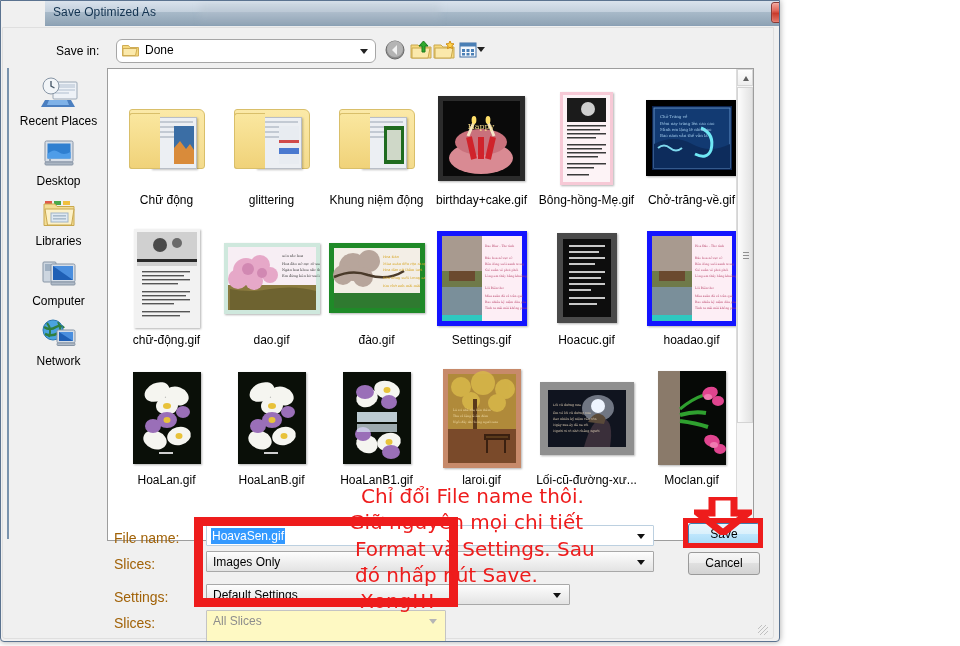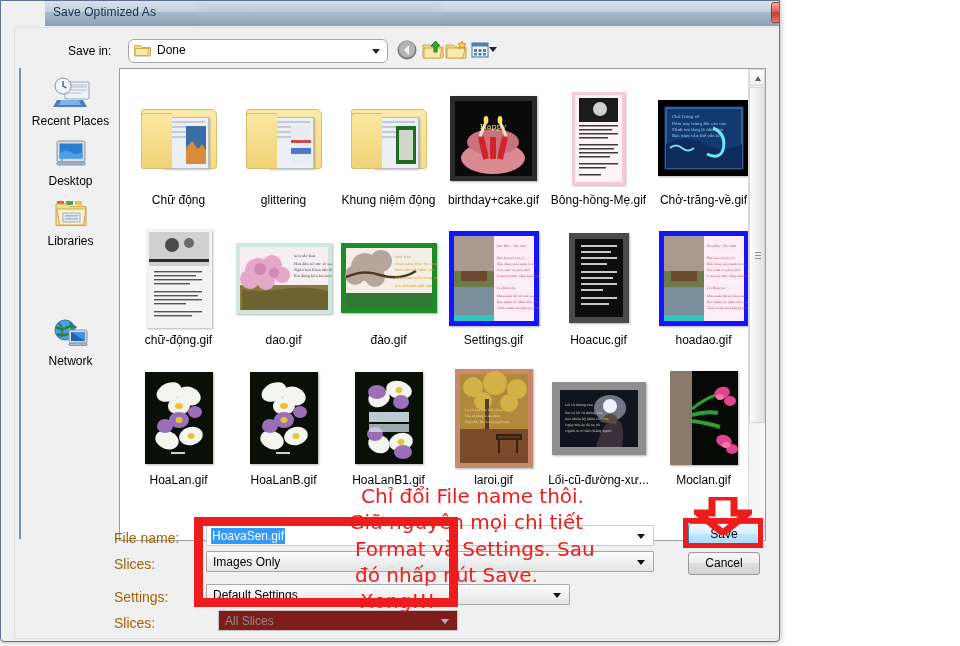--- a/index.html
+++ b/index.html
@@ -39,22 +39,22 @@
     border:1px solid #8a3a36;border-radius:3px;
     background:linear-gradient(to bottom,#f3a79c 0%,#e0675a 40%,#c93b2c 55%,#e3786a 100%);
     color:#fff;font-weight:bold;font-size:11px;
     text-align:center;line-height:19px;
     text-shadow:0 1px 1px rgba(0,0,0,.5);
     box-shadow:inset 0 0 1px rgba(255,255,255,.8);
     cursor:pointer;
   }
   
   #dlg-body{
-    position:absolute;left:13px;top:26px;width:770px;height:610px;
-    background:#f0f0f0;border:1px solid #dfdfdf;border-radius:0 0 3px 3px;padding-left:26px;
+    position:absolute;left:1px;top:26px;width:770px;height:610px;
+    background:#f0f0f0;border:1px solid #dfdfdf;border-radius:0 0 3px 3px;
   }
   
   #savein-label{position:absolute;left:53px;top:16px;font-size:12px;}
   #savein-combo{
     position:absolute;left:113px;top:11px;width:258px;height:22px;
     background:#fff;border:1px solid #a6a6a6;border-radius:6px;
   }
   #savein-combo .folder-ico{position:absolute;left:5px;top:3px;width:17px;height:14px;}
   #savein-combo .txt{position:absolute;left:28px;top:3px;font-size:12px;}
   #savein-combo .arrow{
@@ -165,21 +165,21 @@
   }
   #fld-format{
     left:205px;top:550px;width:448px;height:21px;
     background:linear-gradient(to bottom,#fdfdfd,#e3e3e3);border:1px solid #a8a8a8;
   }
   #fld-settings{
     left:205px;top:583px;width:364px;height:21px;
     background:linear-gradient(to bottom,#fdfdfd,#e3e3e3);border:1px solid #a8a8a8;
   }
   #fld-slices{
-    left:205px;top:609px;width:240px;height:21px;background:#7f1d1d;border:1px solid #c4c4c4;margin-left:12px;
+    left:205px;top:609px;width:240px;height:33px;background:#fef9c3;border:1px solid #c4c4c4;
   }
   #fld-slices .txt{color:#8d8d8d;}
   #fld-slices .arw{border-top-color:#b5b5b5;}
 
   .dbtn{
     position:absolute;width:72px;height:23px;border-radius:3px;box-sizing:border-box;
     font-size:12px;text-align:center;line-height:21px;cursor:pointer;
   }
   #btn-save{
     left:687px;top:522px;
@@ -310,20 +310,33 @@
             <path d="M5 8 h11 l2 2.5 h17 v19 h-30 z" fill="#f3dd95" stroke="#c9a84f"></path>
             <path d="M6 13 h29 l-2.5 16 h-24 z" fill="#fcf1c8" stroke="#c9a84f"></path>
             <rect x="12" y="17" width="17" height="9" fill="#dfe9f2" stroke="#9fb3c6"></rect>
             <rect x="14" y="19" width="13" height="1.6" fill="#a9bccc"></rect>
             <rect x="14" y="22" width="13" height="1.6" fill="#a9bccc"></rect>
           </svg>
         </span>
         <span class="plabel">Libraries</span>
       </div>
 
+      <div class="place" style="top:184px">
+        <span class="pico">
+          <svg viewBox="0 0 40 36" width="40" height="36">
+            <rect x="4" y="6" width="13" height="20" rx="1" fill="#cdd6e0" stroke="#8795a5"></rect>
+            <rect x="6" y="8" width="9" height="7" fill="#9fb0c2"></rect>
+            <rect x="12" y="8" width="24" height="18" rx="1.5" fill="#d5dde7" stroke="#8795a5"></rect>
+            <rect x="14" y="10" width="20" height="14" fill="#1f5fb5"></rect>
+            <path d="M14 10 h20 v14 z" fill="#4a8ede"></path>
+            <rect x="12" y="26" width="24" height="3" rx="1" fill="#b0bbc8" stroke="#8795a5"></rect>
+          </svg>
+        </span>
+        <span class="plabel">Computer</span>
+      </div>
 
       <div class="place" style="top:244px">
         <span class="pico">
           <svg viewBox="0 0 40 36" width="40" height="36">
             <circle cx="14" cy="14" r="10" fill="#4aa3e0"></circle>
             <path d="M5 11 q6 4 12 0 q5-3 8 1 M6 18 q7 3 13 -1 q4-2 8 2" stroke="#2f7f3f" fill="none" stroke-width="2.5"></path>
             <path d="M8 7 q5 6 2 14 M19 6 q4 7 1 15" stroke="#2f7f3f" fill="none" stroke-width="2"></path>
             <circle cx="14" cy="14" r="10" fill="none" stroke="#2b78b0"></circle>
             <rect x="18" y="14" width="18" height="13" rx="1.5" fill="#d5dde7" stroke="#8795a5"></rect>
             <rect x="20" y="16" width="14" height="9" fill="#1f5fb5"></rect>

